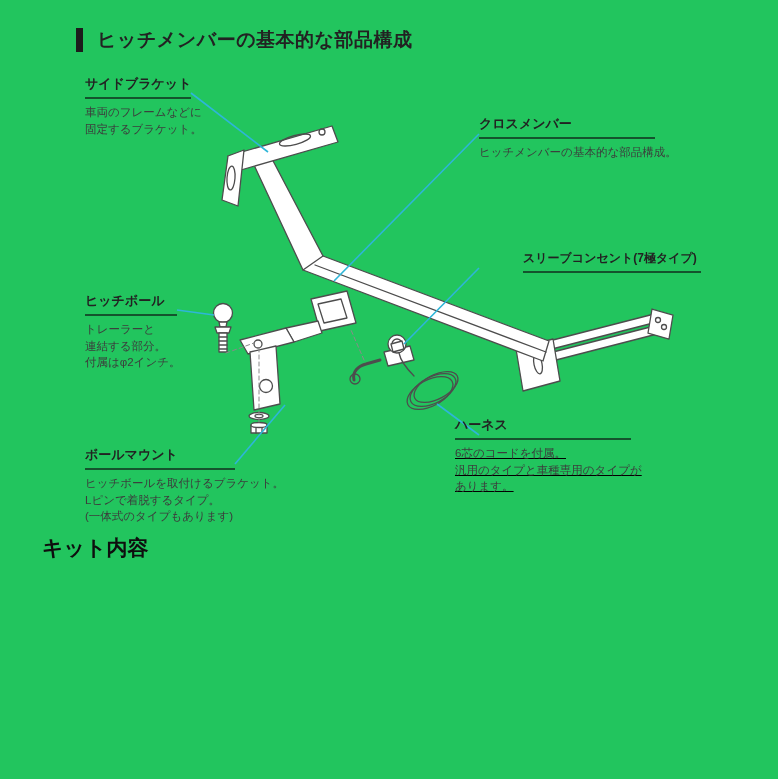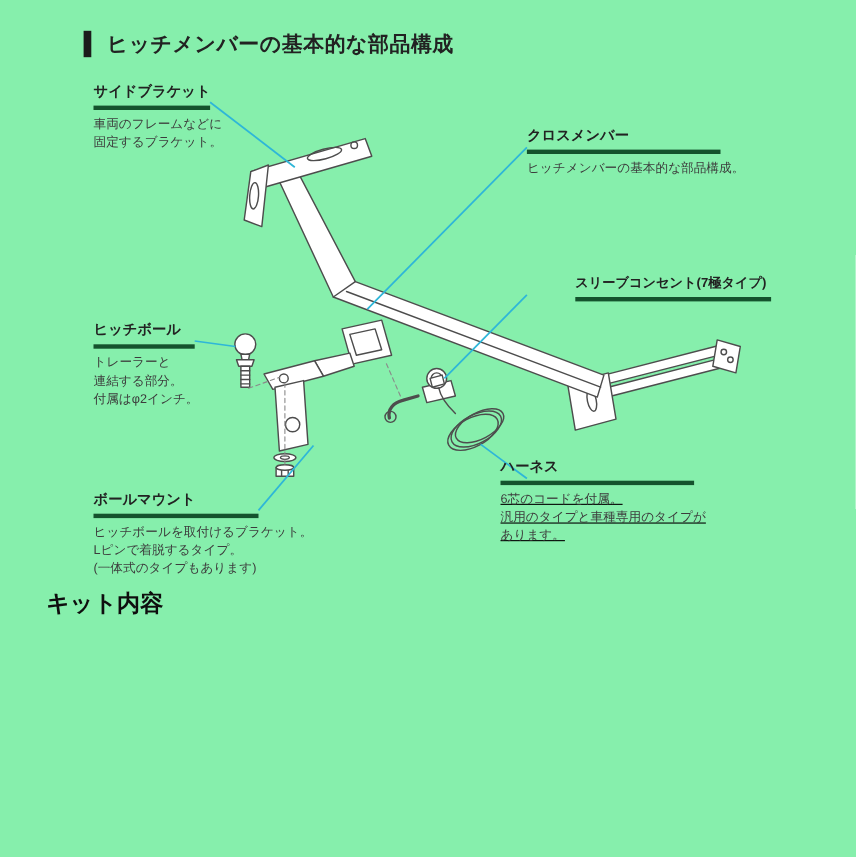--- a/index.html
+++ b/index.html
@@ -1,28 +1,28 @@
 <!DOCTYPE html>
 <html><head>
 <meta charset="utf-8">
 <style>
   * { margin:0; padding:0; box-sizing:border-box; }
   html,body { background:#ffffff; }
   body { font-family:"Liberation Sans","DejaVu Sans",sans-serif; }
-  .page { position:relative; width:778px; height:779px; background:#86efac; overflow:hidden; }
+  .page { position:relative; width:778px; height:779px; background:#22c55e; overflow:hidden; }
   .art { position:absolute; left:0; top:0; }
 
   .title-row { position:absolute; left:76px; top:27px; display:flex; align-items:center; gap:14px; }
   .title-bar { width:7px; height:24px; background:#1c1c1c; }
   .page-title { font-size:19px; font-weight:bold; color:#222; letter-spacing:0.5px; }
 
   .callout { position:absolute; }
   .callout-title {
     display:inline-block; font-size:13px; font-weight:bold; color:#222;
-    padding-bottom:4px; border-bottom:4px solid #14532d; white-space:nowrap;
+    padding-bottom:4px; border-bottom:2px solid #14532d; white-space:nowrap;
   }
   .callout-title.small { font-size:12px; }
   .callout-desc { margin-top:5px; font-size:11.5px; line-height:1.45; color:#3c3c3c; white-space:pre-line; }
 
   .c-side-bracket { left:85px; top:74px; }
   .c-side-bracket .callout-title { width:106px; }
   .c-cross-member { left:479px; top:114px; }
   .c-cross-member .callout-title { width:176px; }
   .c-sleeve { left:479px; top:248px; }
   .c-sleeve .callout-title { width:178px;margin-left:44px; }

